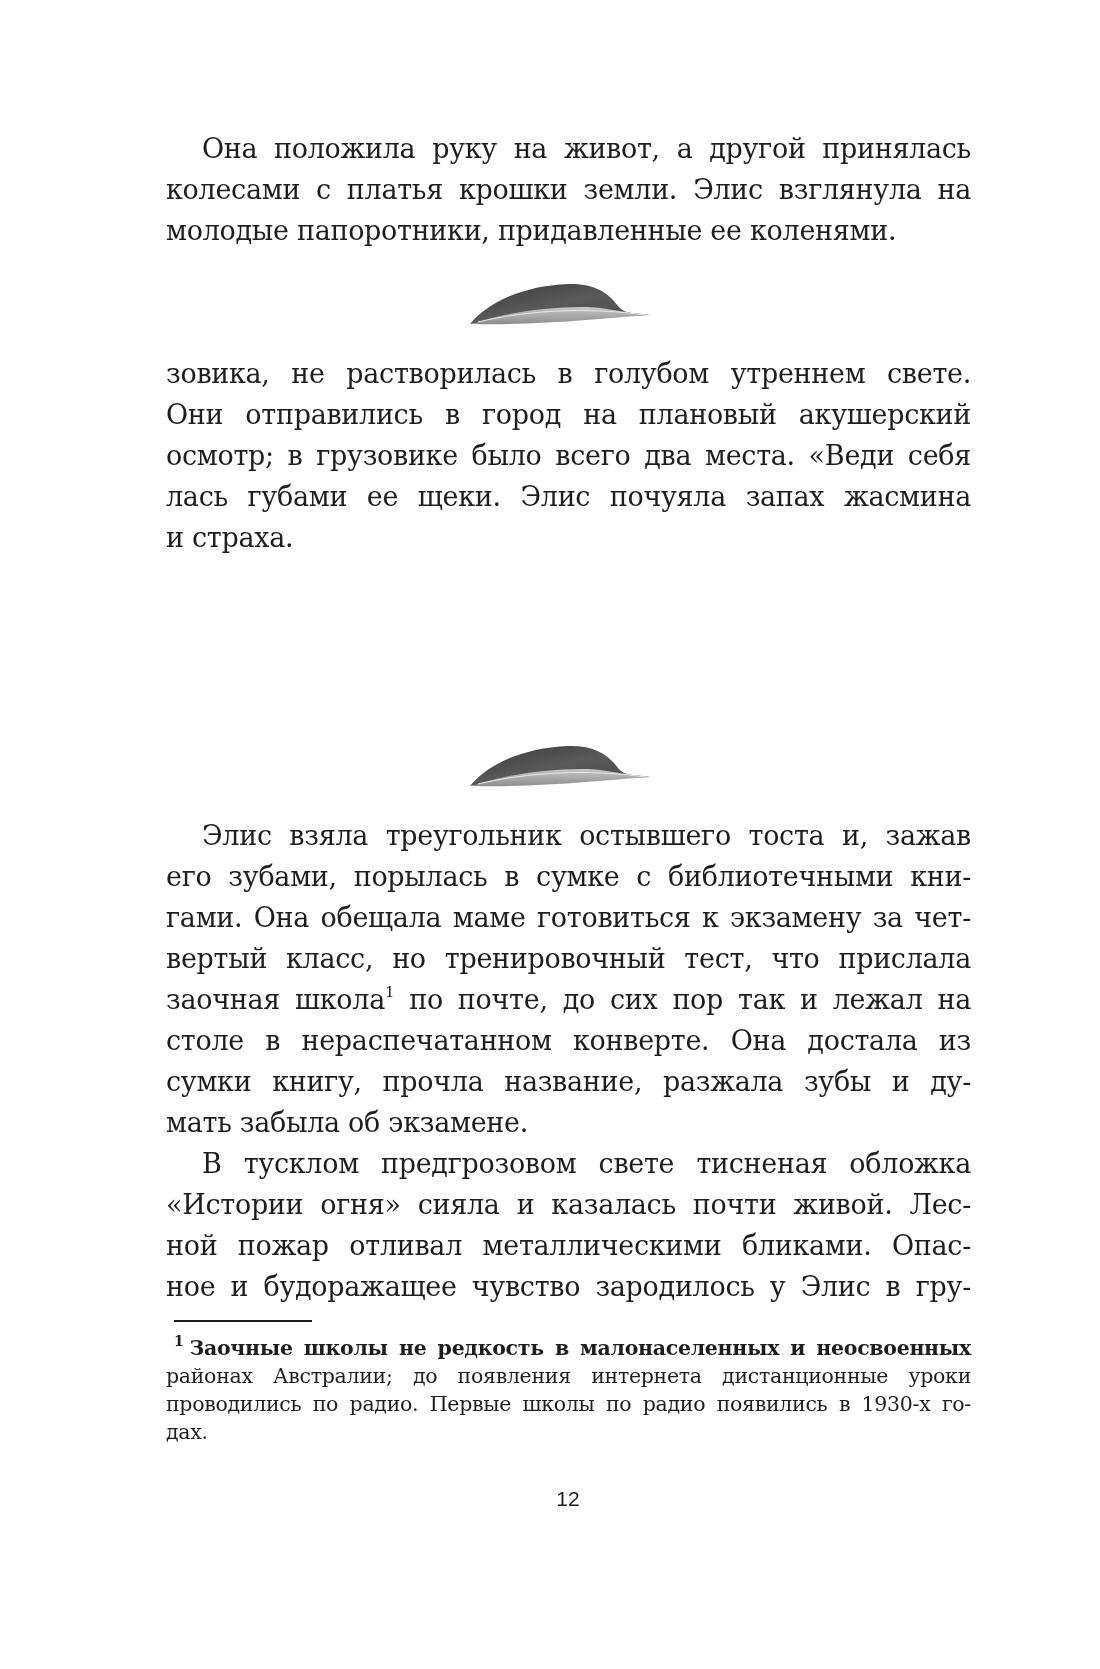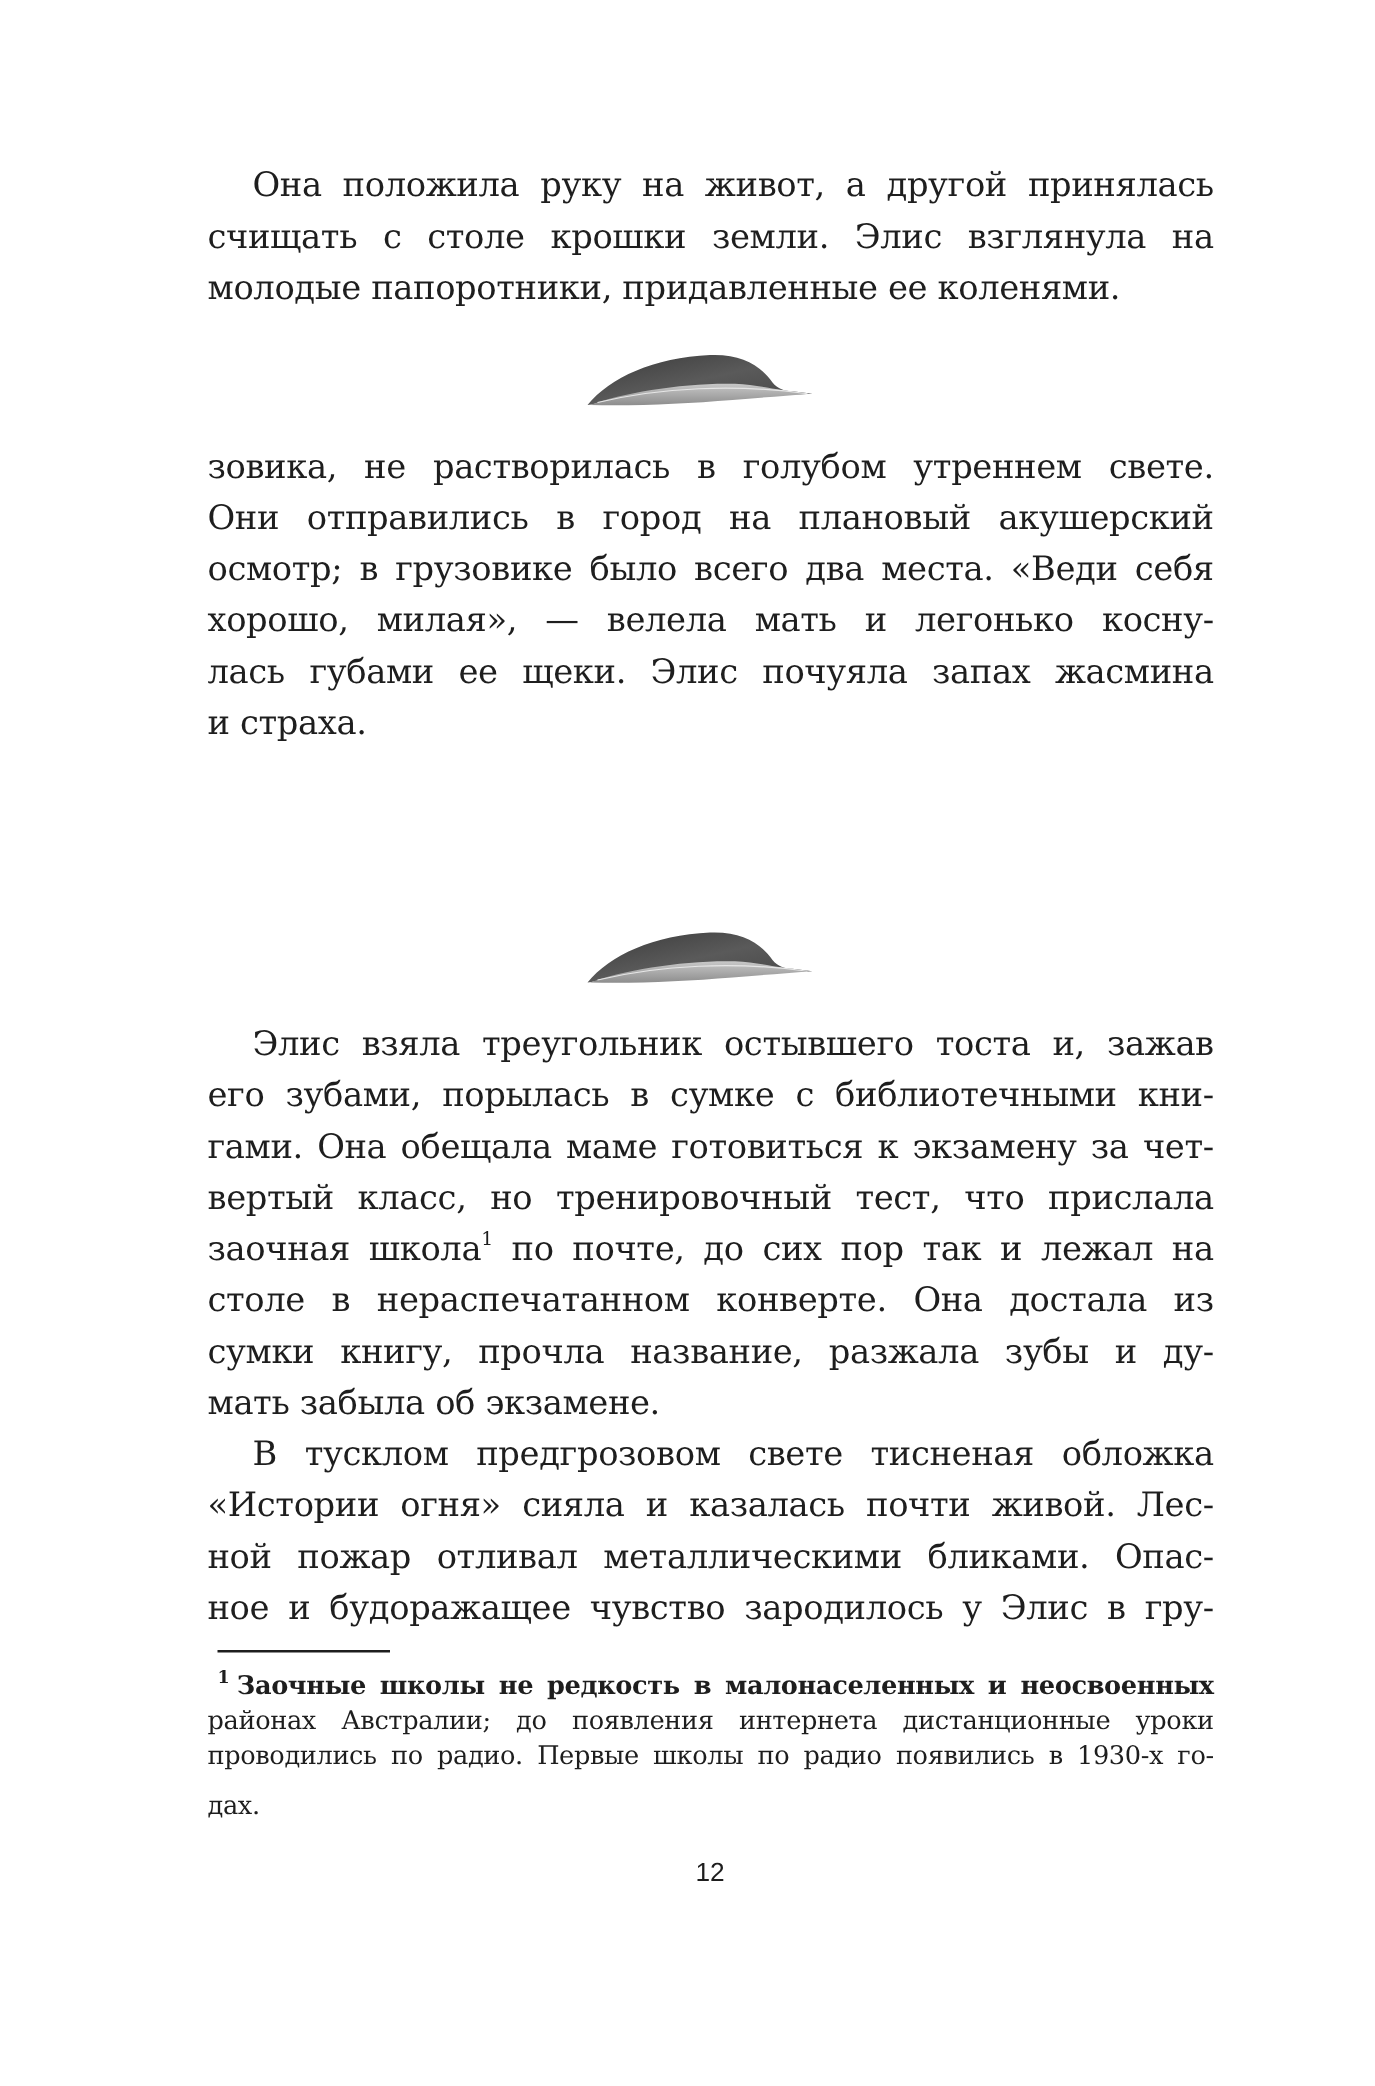--- a/index.html
+++ b/index.html
@@ -75,21 +75,21 @@
       line-height: 28px;
       letter-spacing: -0.3px;
     }
     .footnote .line {
       display: block;
       white-space: nowrap;
       text-align: justify;
       text-align-last: justify;
       height: 28px;
     }
-    .footnote .line.last { text-align-last: left; margin-top: 12px; }
+    .footnote .line.last { text-align-last: left; }
     .footnote .line.indent { padding-left: 8px; font-weight: bold; }
     .footnote .fnmark {
       font-size: 14px;
       vertical-align: 9px;
       line-height: 0;
       margin-right: 6px;
     }
     .page-number {
       position: absolute;
       left: 0;
@@ -105,21 +105,21 @@
     }
   </style>
 </head>
 <body>
 
 <div class="page">
 
   <div class="column" style="top:128px;">
     <p class="para">
       <span class="line indent">Она положила руку на живот, а другой принялась</span>
-      <span class="line">счищать с столе крошки земли. Элис взглянула на</span>
+      <span class="line">колесами с платья крошки земли. Элис взглянула на</span>
       <span class="line last">молодые папоротники, придавленные ее коленями.</span>
     </p>
   </div>
 
   <svg class="leaf" style="left:468px; top:280px;" width="184" height="46" viewBox="0 0 184 46">
     <defs>
       <linearGradient id="leafTop1" x1="0" y1="0" x2="1" y2="1">
         <stop offset="0" stop-color="#3a3a3a"></stop>
         <stop offset="0.5" stop-color="#5a5a5a"></stop>
         <stop offset="1" stop-color="#454545"></stop>
@@ -132,21 +132,20 @@
     <path d="M2 44 C 20 22, 55 6, 100 4 C 125 3, 140 12, 150 26 C 154 31, 160 33, 166 33 L 182 35 C 170 36, 158 35, 150 33 C 120 26, 80 28, 40 36 C 22 40, 10 43, 2 44 Z" fill="url(#leafTop1)"></path>
     <path d="M4 44 C 30 34, 80 26, 120 27 C 140 28, 152 32, 180 35 C 160 37, 140 38, 118 40 C 80 43, 40 45, 4 44 Z" fill="url(#leafBot1)"></path>
     <path d="M10 42 C 60 30, 120 27, 178 35" stroke="#e6e6e6" stroke-width="1" fill="none"></path>
   </svg>
 
   <div class="column" style="top:353px;">
     <p class="para">
       <span class="line">зовика, не растворилась в голубом утреннем свете.</span>
       <span class="line">Они отправились в город на плановый акушерский</span>
       <span class="line">осмотр; в грузовике было всего два места. «Веди себя</span>
-      <span class="line">хорошо, милая», — велела мать и легонько косну-</span>
       <span class="line">лась губами ее щеки. Элис почуяла запах жасмина</span>
       <span class="line last">и страха.</span>
     </p>
   </div>
 
   <svg class="leaf" style="left:468px; top:742px;" width="184" height="46" viewBox="0 0 184 46">
     <defs>
       <linearGradient id="leafTop2" x1="0" y1="0" x2="1" y2="1">
         <stop offset="0" stop-color="#3a3a3a"></stop>
         <stop offset="0.5" stop-color="#5a5a5a"></stop>

